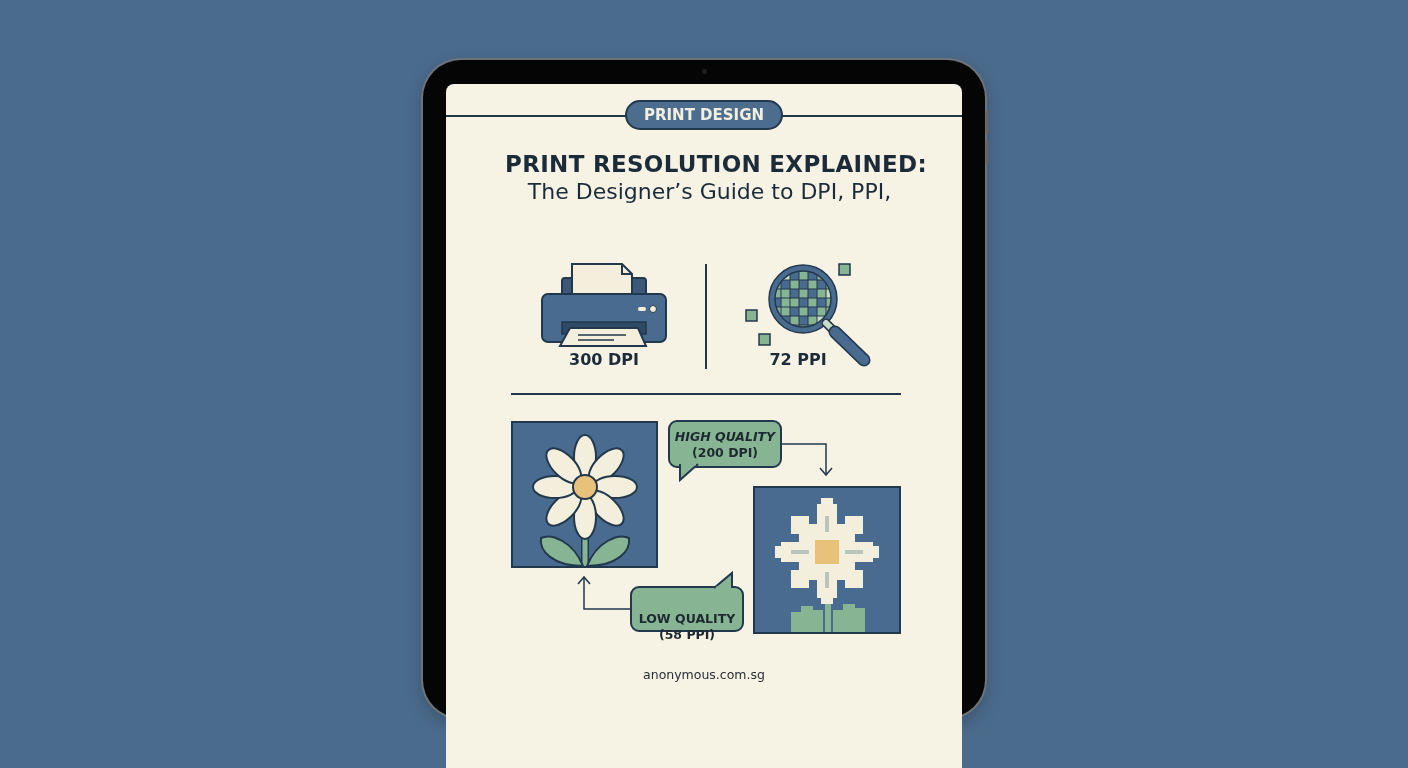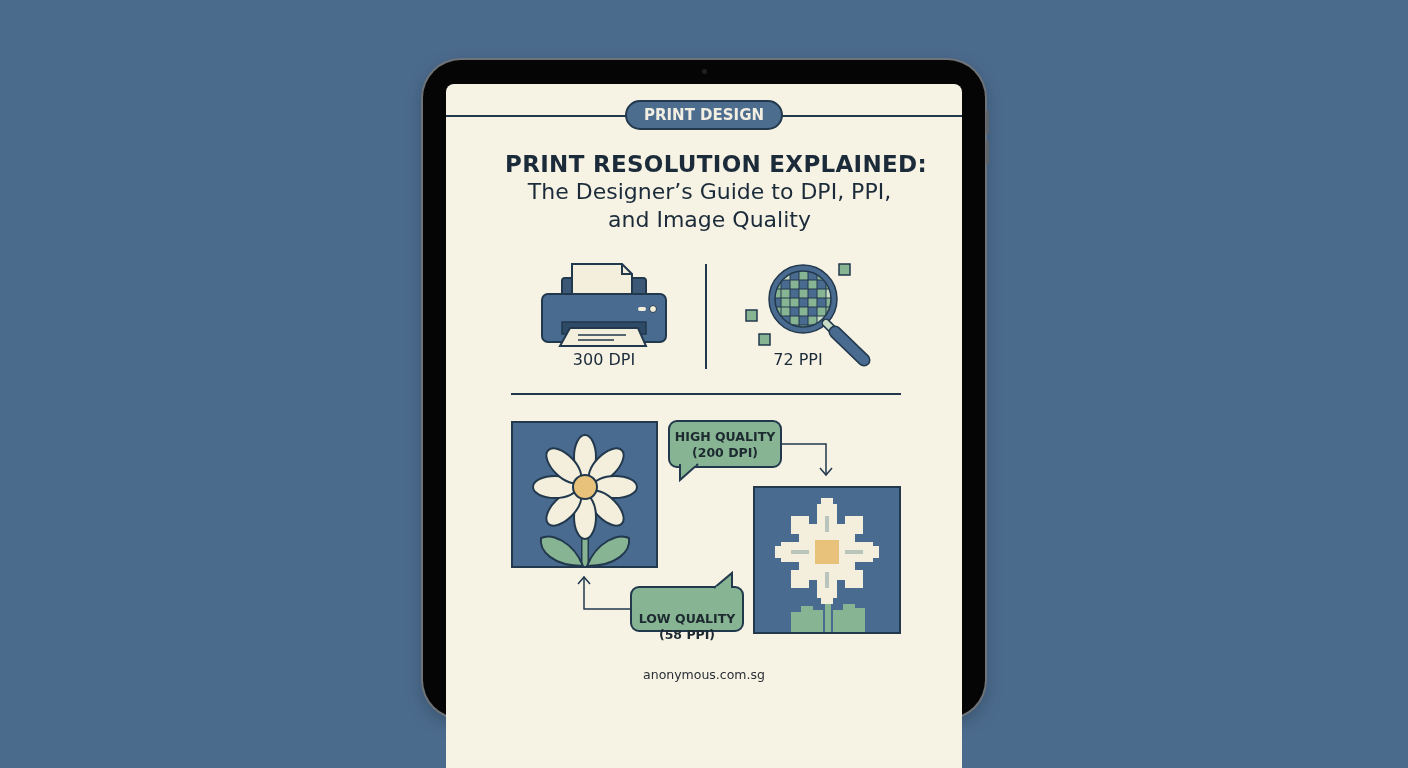--- a/index.html
+++ b/index.html
@@ -27,21 +27,21 @@
     position:absolute; left:179px; top:16px; width:158px; height:30px;
     background:#4d6d8f; border:2px solid #22384d; border-radius:16px; box-sizing:border-box;
     color:#f2efe2; font-weight:bold; font-size:15px; text-align:center; line-height:26px;
   }
   .title { position:absolute; left:0; right:0; top:66px; text-align:center; line-height:28px; }
   .title .l1 { font-weight:bold; font-size:23px; letter-spacing:0.3px; color:#1b2b3a;margin-left:24px; }
   .title .l2 { font-size:22px; color:#1b2b3a;padding-left:11px; }
   .vdiv { position:absolute; left:259px; top:180px; width:2px; height:105px; background:#24384b; }
   .hdiv { position:absolute; left:65px; width:390px; top:309px; height:2px; background:#24384b; }
   .icon-box { position:absolute; }
-  .icon-label { position:absolute; font-weight:normal; font-size:16px; color:#1b2b3a; text-align:center; }
+  .icon-label { position:absolute; font-weight:bold; font-size:16px; color:#1b2b3a; text-align:center; }
   .panel { position:absolute; background:#4a6b90; border:2px solid #22384d; box-sizing:border-box; }
   .bubble {
     position:absolute; background:#87b493; border:2px solid #22384d; border-radius:9px; box-sizing:border-box;
     text-align:center; font-weight:bold; font-size:12.5px; line-height:16px; color:#1d2a30;
   }
   .footer { position:absolute; left:0; right:0; top:583px; text-align:center; font-size:12.5px; color:#2a2f35; }
   svg { display:block; overflow:visible; }
 </style>
 </head>
 <body>
@@ -51,21 +51,20 @@
   <div class="side-btn b2"></div>
   <div class="camera"></div>
 
   <div class="screen">
     <div class="top-rule"></div>
     <div class="tag">PRINT DESIGN</div>
 
     <div class="title">
       <div class="l1">PRINT RESOLUTION EXPLAINED:</div>
       <div class="l2">The Designer’s Guide to DPI, PPI,</div>
-      <div class="l2">and Image Quality</div>
     </div>
 
     <div class="icon-box" style="left:94px; top:178px; width:128px; height:86px;">
       <svg width="128" height="86" viewBox="0 0 128 86">
         <rect x="22" y="16" width="84" height="30" rx="3" fill="#3b5877" stroke="#22384d" stroke-width="2"></rect>
         <path d="M32 2 H82 L92 12 V40 H32 Z" fill="#f3efdc" stroke="#22384d" stroke-width="2"></path>
         <path d="M82 2 V12 H92" fill="none" stroke="#22384d" stroke-width="2"></path>
         <rect x="2" y="32" width="124" height="48" rx="6" fill="#4a6b90" stroke="#22384d" stroke-width="2"></rect>
         <rect x="98" y="45" width="8" height="4" rx="2" fill="#f3efdc"></rect>
         <circle cx="113" cy="47" r="3.5" fill="#f3efdc" stroke="#22384d" stroke-width="1"></circle>
@@ -154,21 +153,21 @@
           <ellipse cx="0" cy="-30" rx="11" ry="22" transform="rotate(180)"></ellipse>
           <ellipse cx="0" cy="-30" rx="11" ry="22" transform="rotate(225)"></ellipse>
           <ellipse cx="0" cy="-30" rx="11" ry="22" transform="rotate(270)"></ellipse>
           <ellipse cx="0" cy="-30" rx="11" ry="22" transform="rotate(315)"></ellipse>
           <circle cx="0" cy="0" r="12" fill="#e8c27a"></circle>
         </g>
       </svg>
     </div>
 
     <div class="bubble" style="left:222px; top:336px; width:114px; height:48px;">
-      <div style="padding-top:7px;">HIGH QUALITY</div>
+      <div style="padding-top:7px;font-style:italic;">HIGH QUALITY</div>
       <div>(200 DPI)</div>
     </div>
     <svg style="position:absolute; left:232px; top:380px;" width="24" height="20">
       <path d="M2 0 L2 16 L20 0" fill="#87b493" stroke="#22384d" stroke-width="2"></path>
       <line x1="3" y1="0" x2="18" y2="0" stroke="#87b493" stroke-width="3"></line>
     </svg>
     <svg style="position:absolute; left:335px; top:358px;" width="60" height="36">
       <path d="M0 2 H45 V32" fill="none" stroke="#22384d" stroke-width="1.5"></path>
       <path d="M39 26 L45 33 L51 26" fill="none" stroke="#22384d" stroke-width="1.5"></path>
     </svg>

